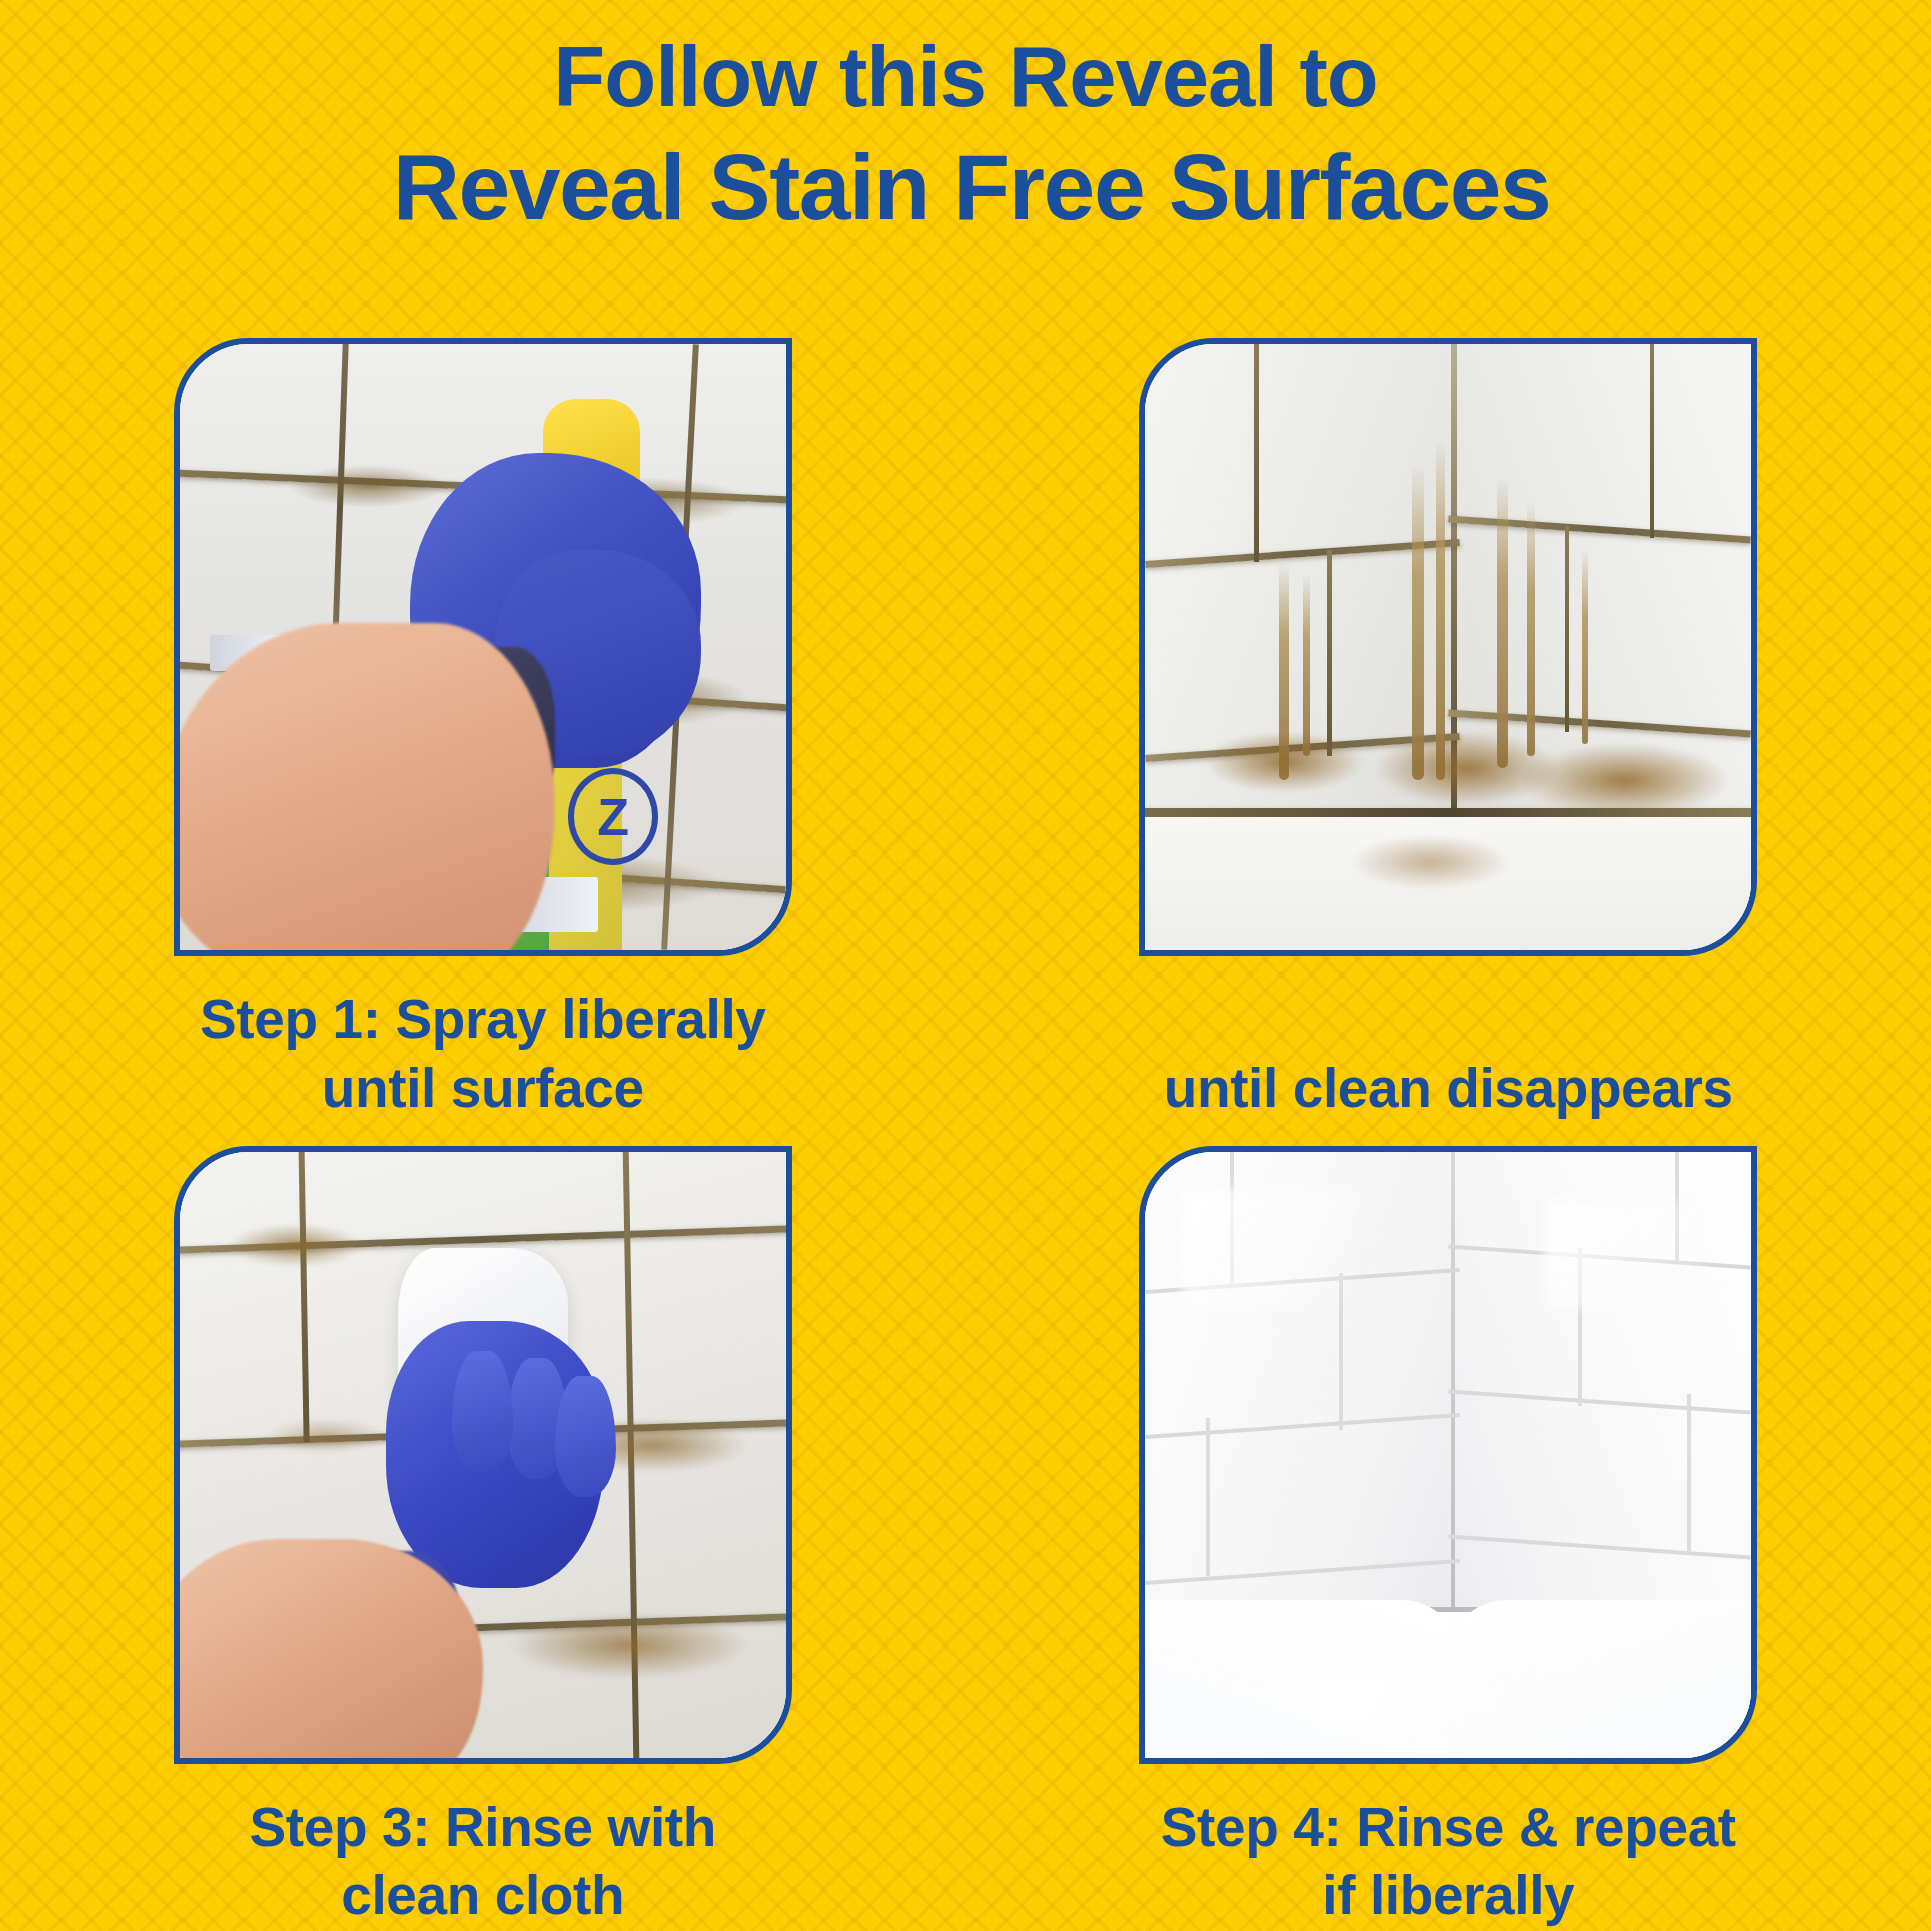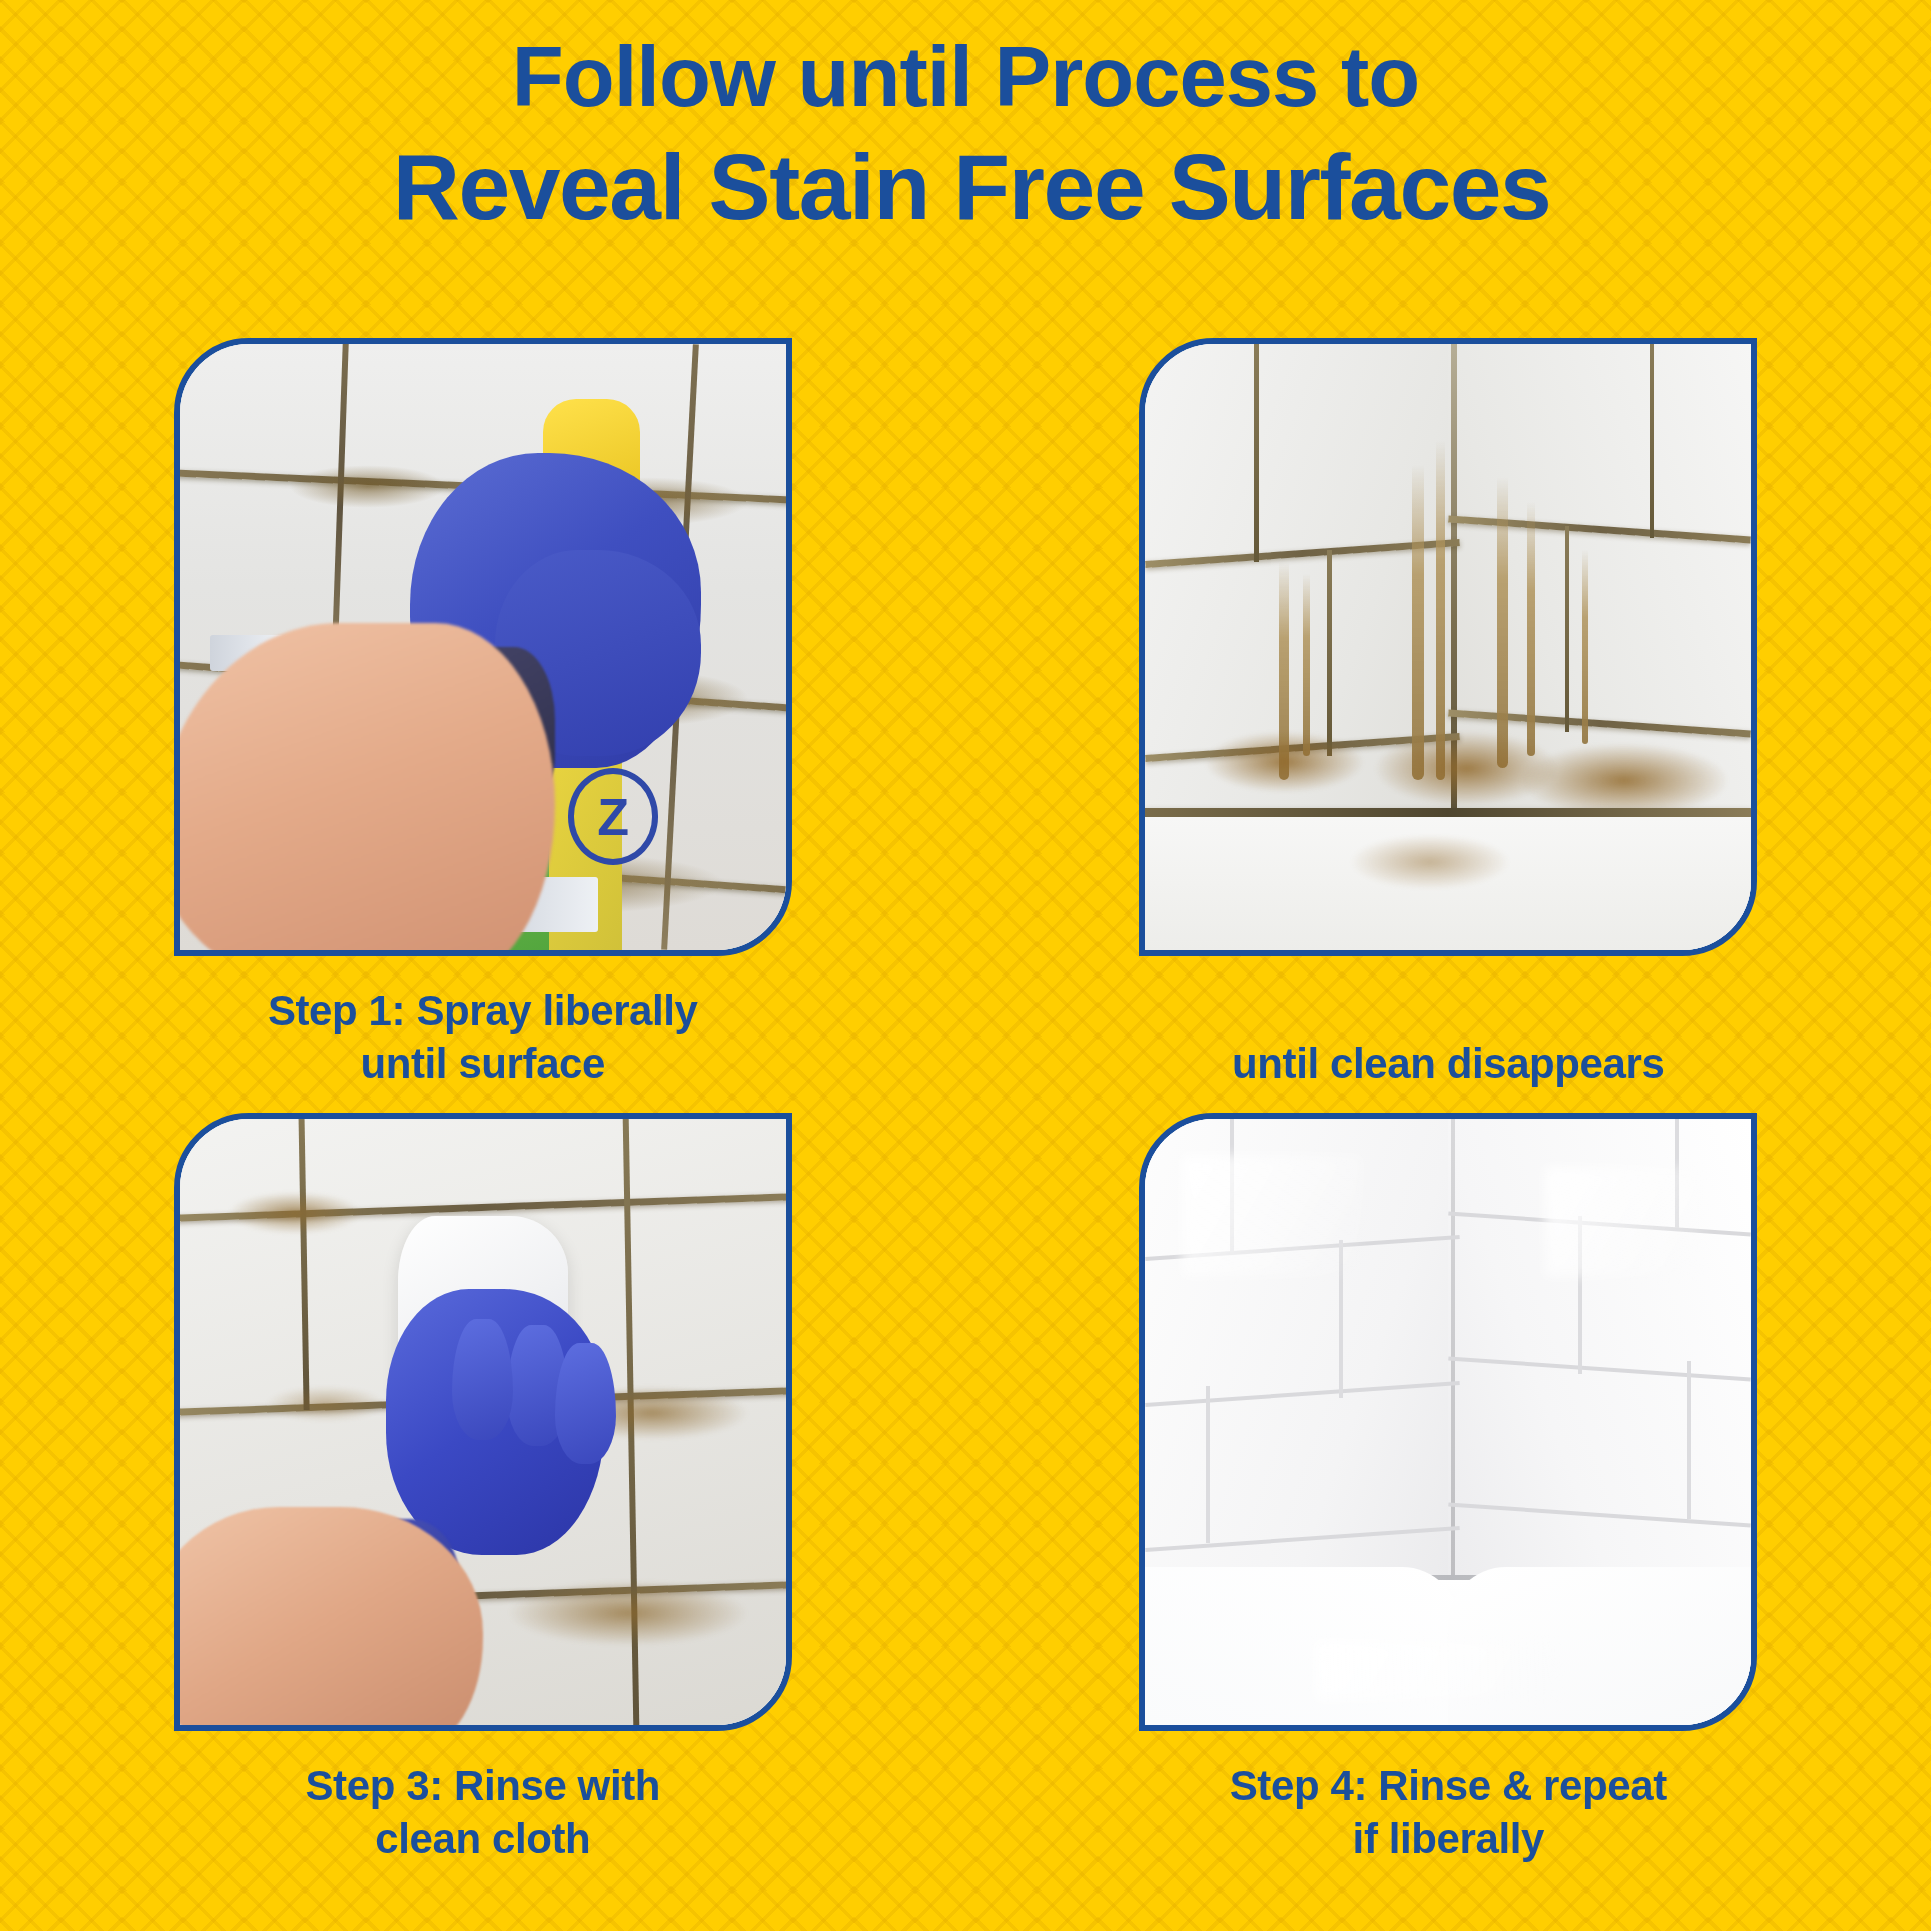--- a/index.html
+++ b/index.html
@@ -78,21 +78,21 @@
     background:#e9eaec;
   }
   .photo{
     position:absolute; inset:0;
     overflow:hidden;
   }
   .caption{
     margin-top:29px;
     text-align:center;
     color:#1B4F9C;
-    font-size:42px;
+    font-size:55px;
     font-weight:700;
     line-height:1.25;
     letter-spacing:-0.4px;
     max-width:599px;
   }
 
   
   .p1 { background:#dcdde0; }
   .p1 .wall{
     position:absolute; inset:0;
@@ -340,21 +340,21 @@
   }
 </style>
 </head>
 <body>
 
 <div id="poster">
 
   <div id="bg-pattern"></div>
 
   <div id="headline">
-    <span class="line1">Follow until Process to</span>
+    <span class="line1">Follow this Reveal to</span>
     <span class="line2">Reveal Stain Free Surfaces</span>
   </div>
 
   <div id="steps-grid">
 
     <div class="step">
       <div class="photo-frame">
         <div class="photo p1">
           <div class="wall"></div>
           <div class="grout-h" style="top:23%; transform:rotate(2.5deg);"></div>

